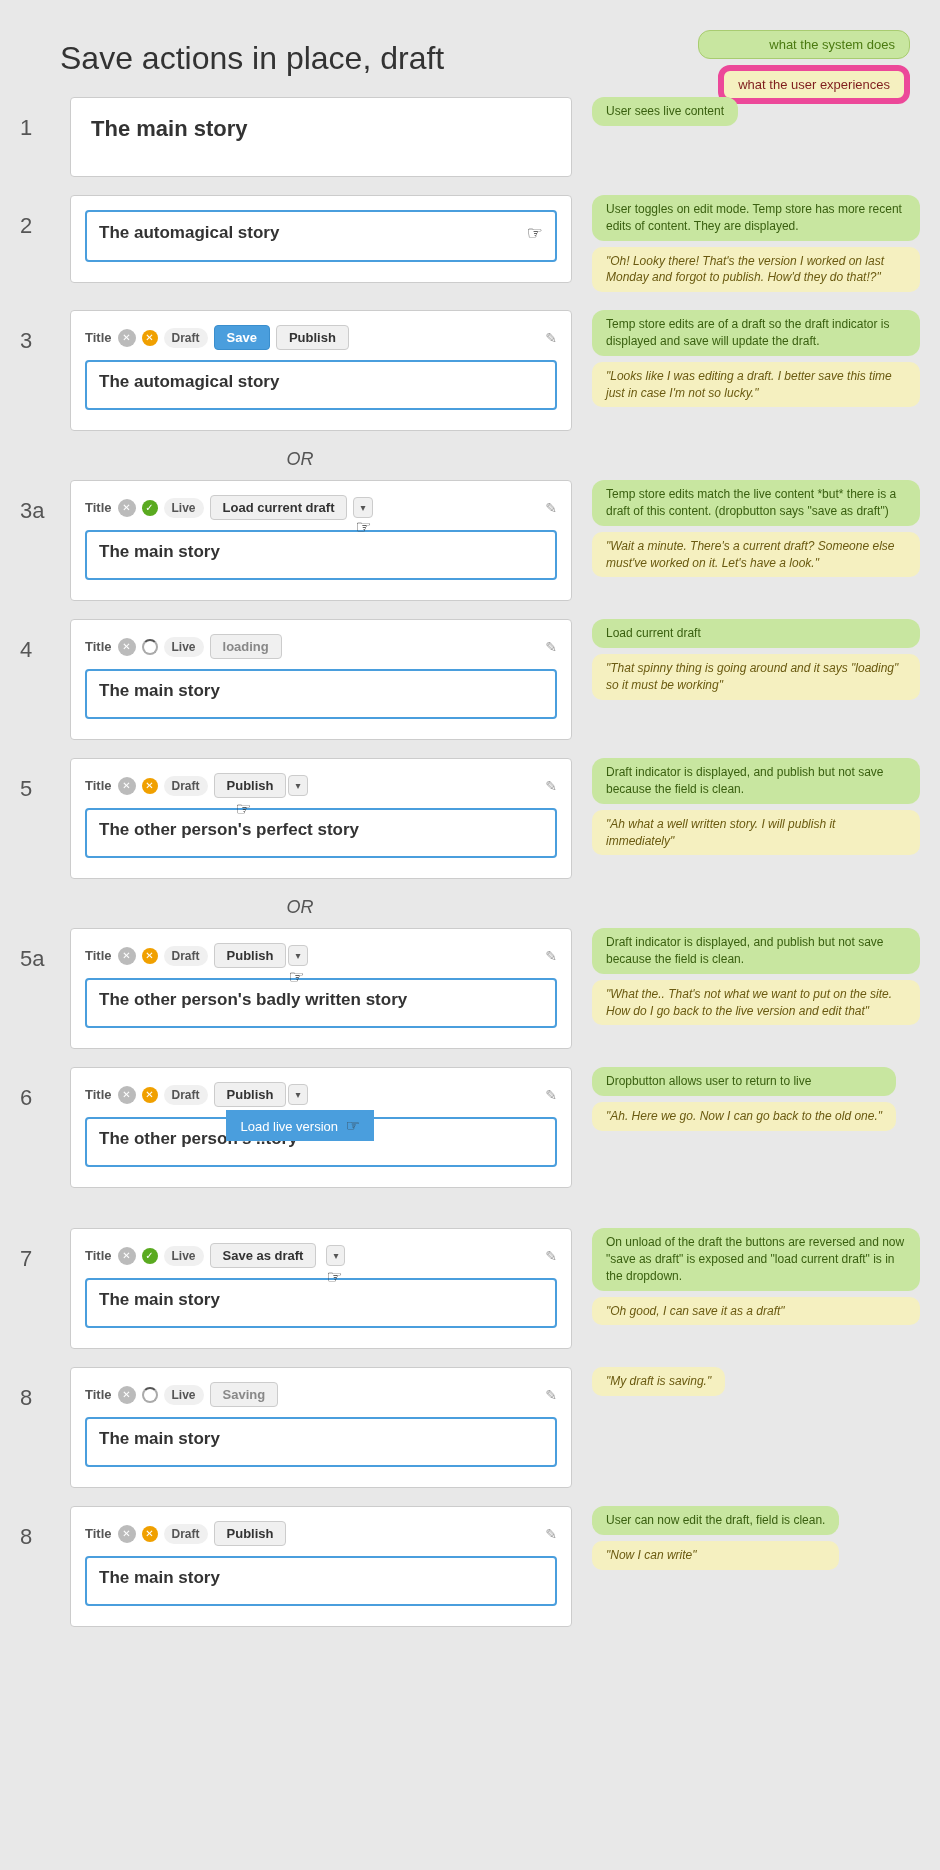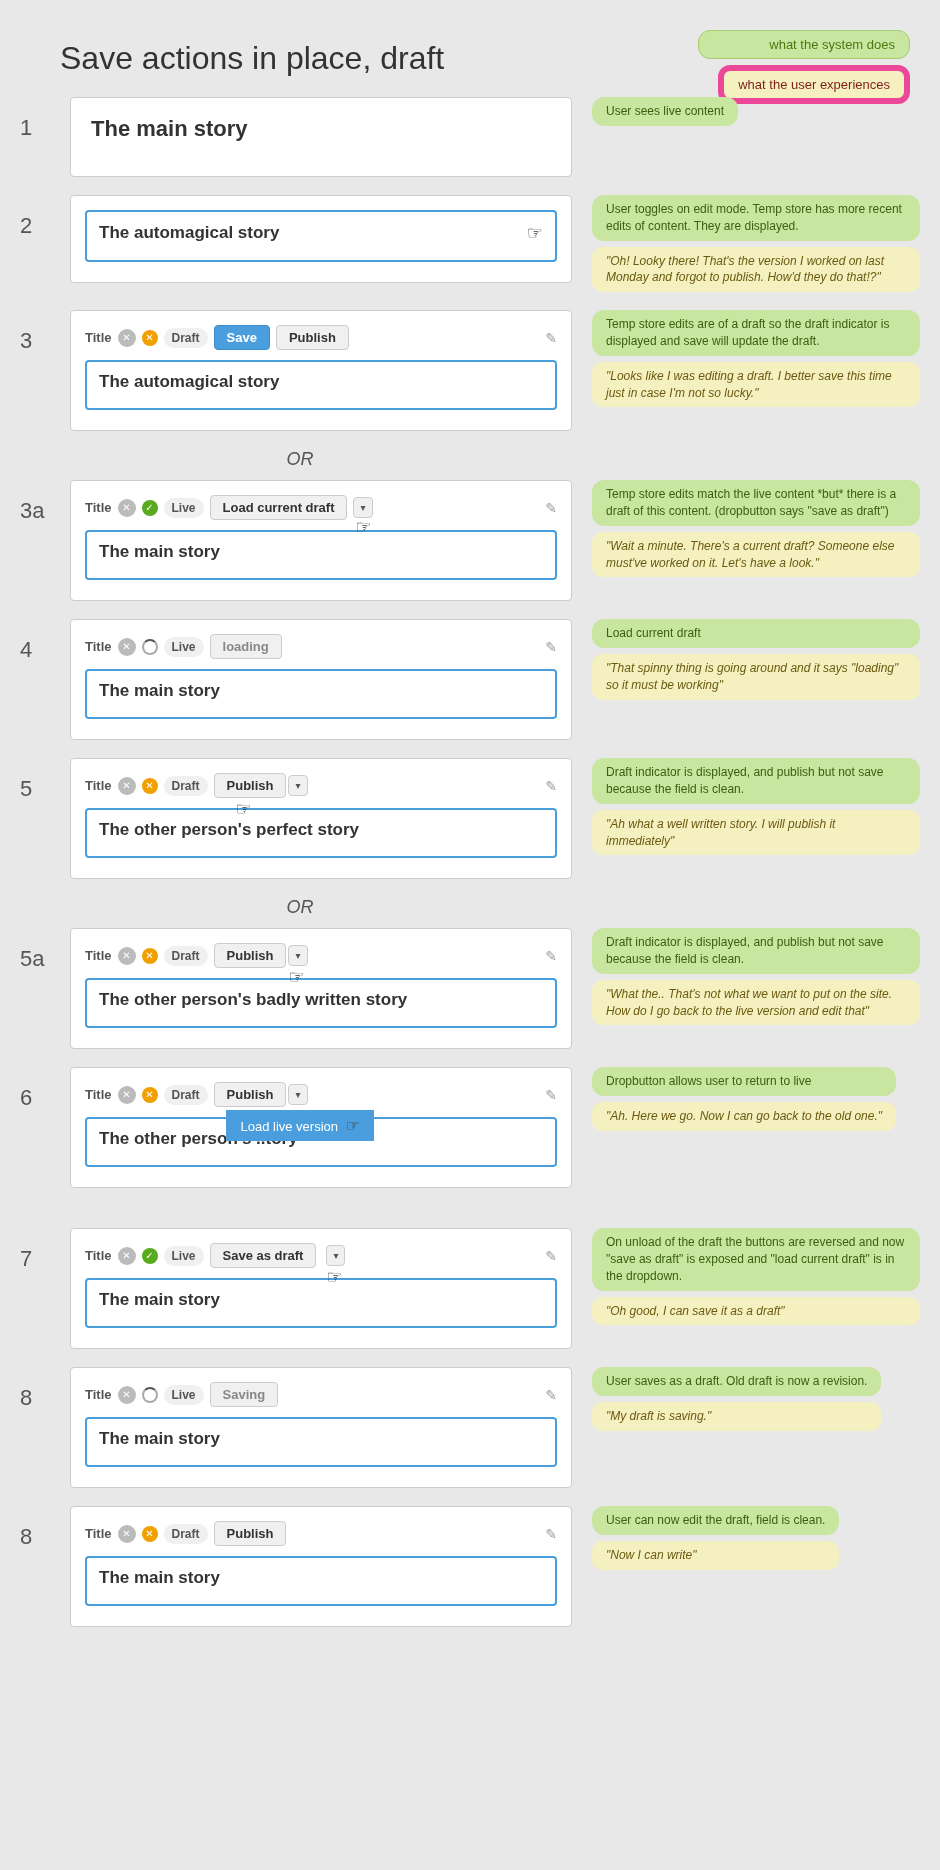--- a/index.html
+++ b/index.html
@@ -501,21 +501,20 @@
           <div class="status-badge badge-live">Live</div>
           <button class="btn btn-saving">Saving</button>
           <span class="pencil-btn">✎</span>
         </div>
         <div class="editor-frame">
           <div class="story-text-medium">The main story</div>
         </div>
       </div>
     </div>
     <div class="annotations">
-      <div class="ann-green">User saves as a draft. Old draft is now a revision.</div>
       <div class="ann-yellow">"My draft is saving."</div>
     </div>
   </div>
 
   <div class="scenario-row" style="margin-top:8px;">
     <div class="step-num">8</div>
     <div class="editor-area">
       <div class="editor-card">
         <div class="toolbar">
           <span class="title-label">Title</span>

